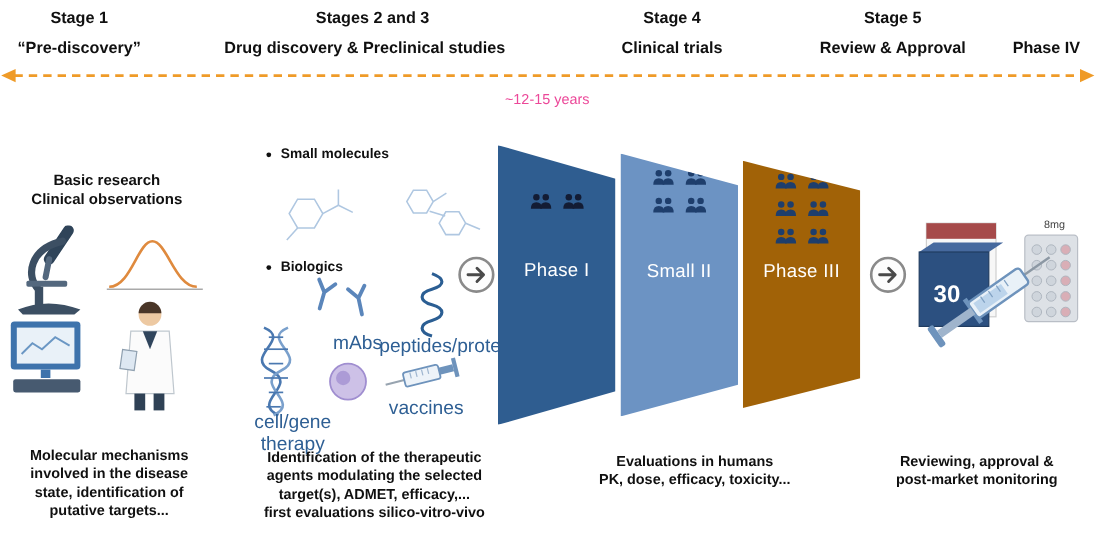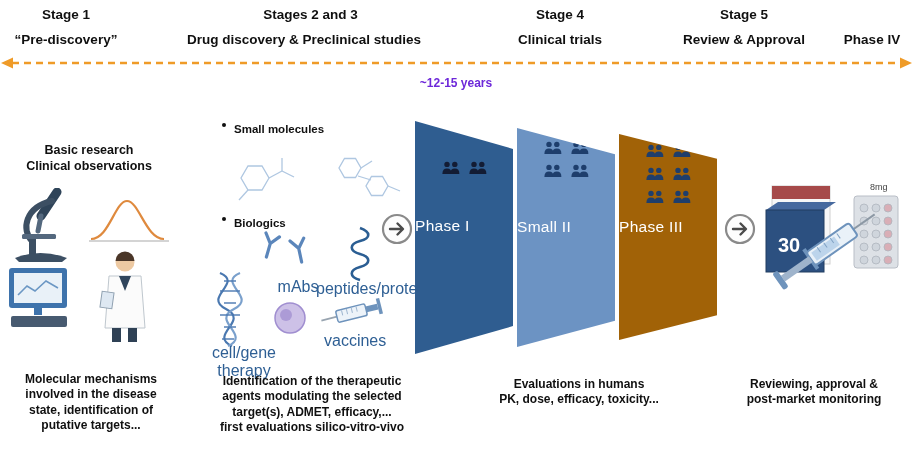--- a/index.html
+++ b/index.html
@@ -1,30 +1,30 @@
 <!DOCTYPE html>
 <html><head>
 <meta charset="utf-8">
 <style>
   * { margin:0; padding:0; box-sizing:border-box; }
   body { background:#ffffff; font-family:"Liberation Sans", sans-serif; }
   .canvas { position:relative; width:913px; height:450px; background:#ffffff; overflow:hidden; }
   .abs { position:absolute; }
   .stage-title, .stage-sub { font-weight:bold; font-size:13.5px; color:#101010; text-align:center; }
-  .timeline-label { font-weight:bold; font-size:12px; color:#6d28d9; text-align:center; }
+  .timeline-label { font-weight:normal; font-size:12px; color:#ec4899; text-align:center; }
   .section-heading { font-weight:bold; font-size:12.5px; color:#101010; text-align:center; white-space:pre-line; line-height:1.3; }
   .bottom-text { font-weight:bold; font-size:12px; color:#101010; text-align:center; white-space:pre-line; line-height:1.28; }
-  .bullet-item { display:flex; gap:8px; font-size:11.5px; font-weight:bold; color:#101010; }
+  .bullet-item { display:flex; align-items:center; gap:8px; font-size:11.5px; font-weight:bold; color:#101010; }
   .dot { width:4px; height:4px; border-radius:50%; background:#101010; flex:0 0 auto; }
   .bio-label { font-size:16px; color:#2E5F94; text-align:center; }
   .phase-trapezoid { clip-path: polygon(0 0, 100% 12%, 100% 88%, 0 100%); }
   .phase1 { background:#2F5D90; }
   .phase2 { background:#6C93C3; }
   .phase3 { background:#a16207; }
-  .phase-label { position:absolute; left:0; right:0; top:45%; transform:translateY(-50%); text-align:left; color:#ffffff; font-size:15.5px; letter-spacing:0.3px; }
+  .phase-label { position:absolute; left:0; right:0; top:45%; transform:translateY(-50%); text-align:center; color:#ffffff; font-size:15.5px; letter-spacing:0.3px; }
   .people { display:flex; flex-direction:column; gap:9px; align-items:center; }
   .people-row { display:flex; gap:7px; justify-content:center; }
   .person-pair { width:20px; height:14px; fill:currentColor; }
   .circle-arrow svg { display:block; }
 </style>
 </head>
 <body>
 
 <div class="canvas">
 

